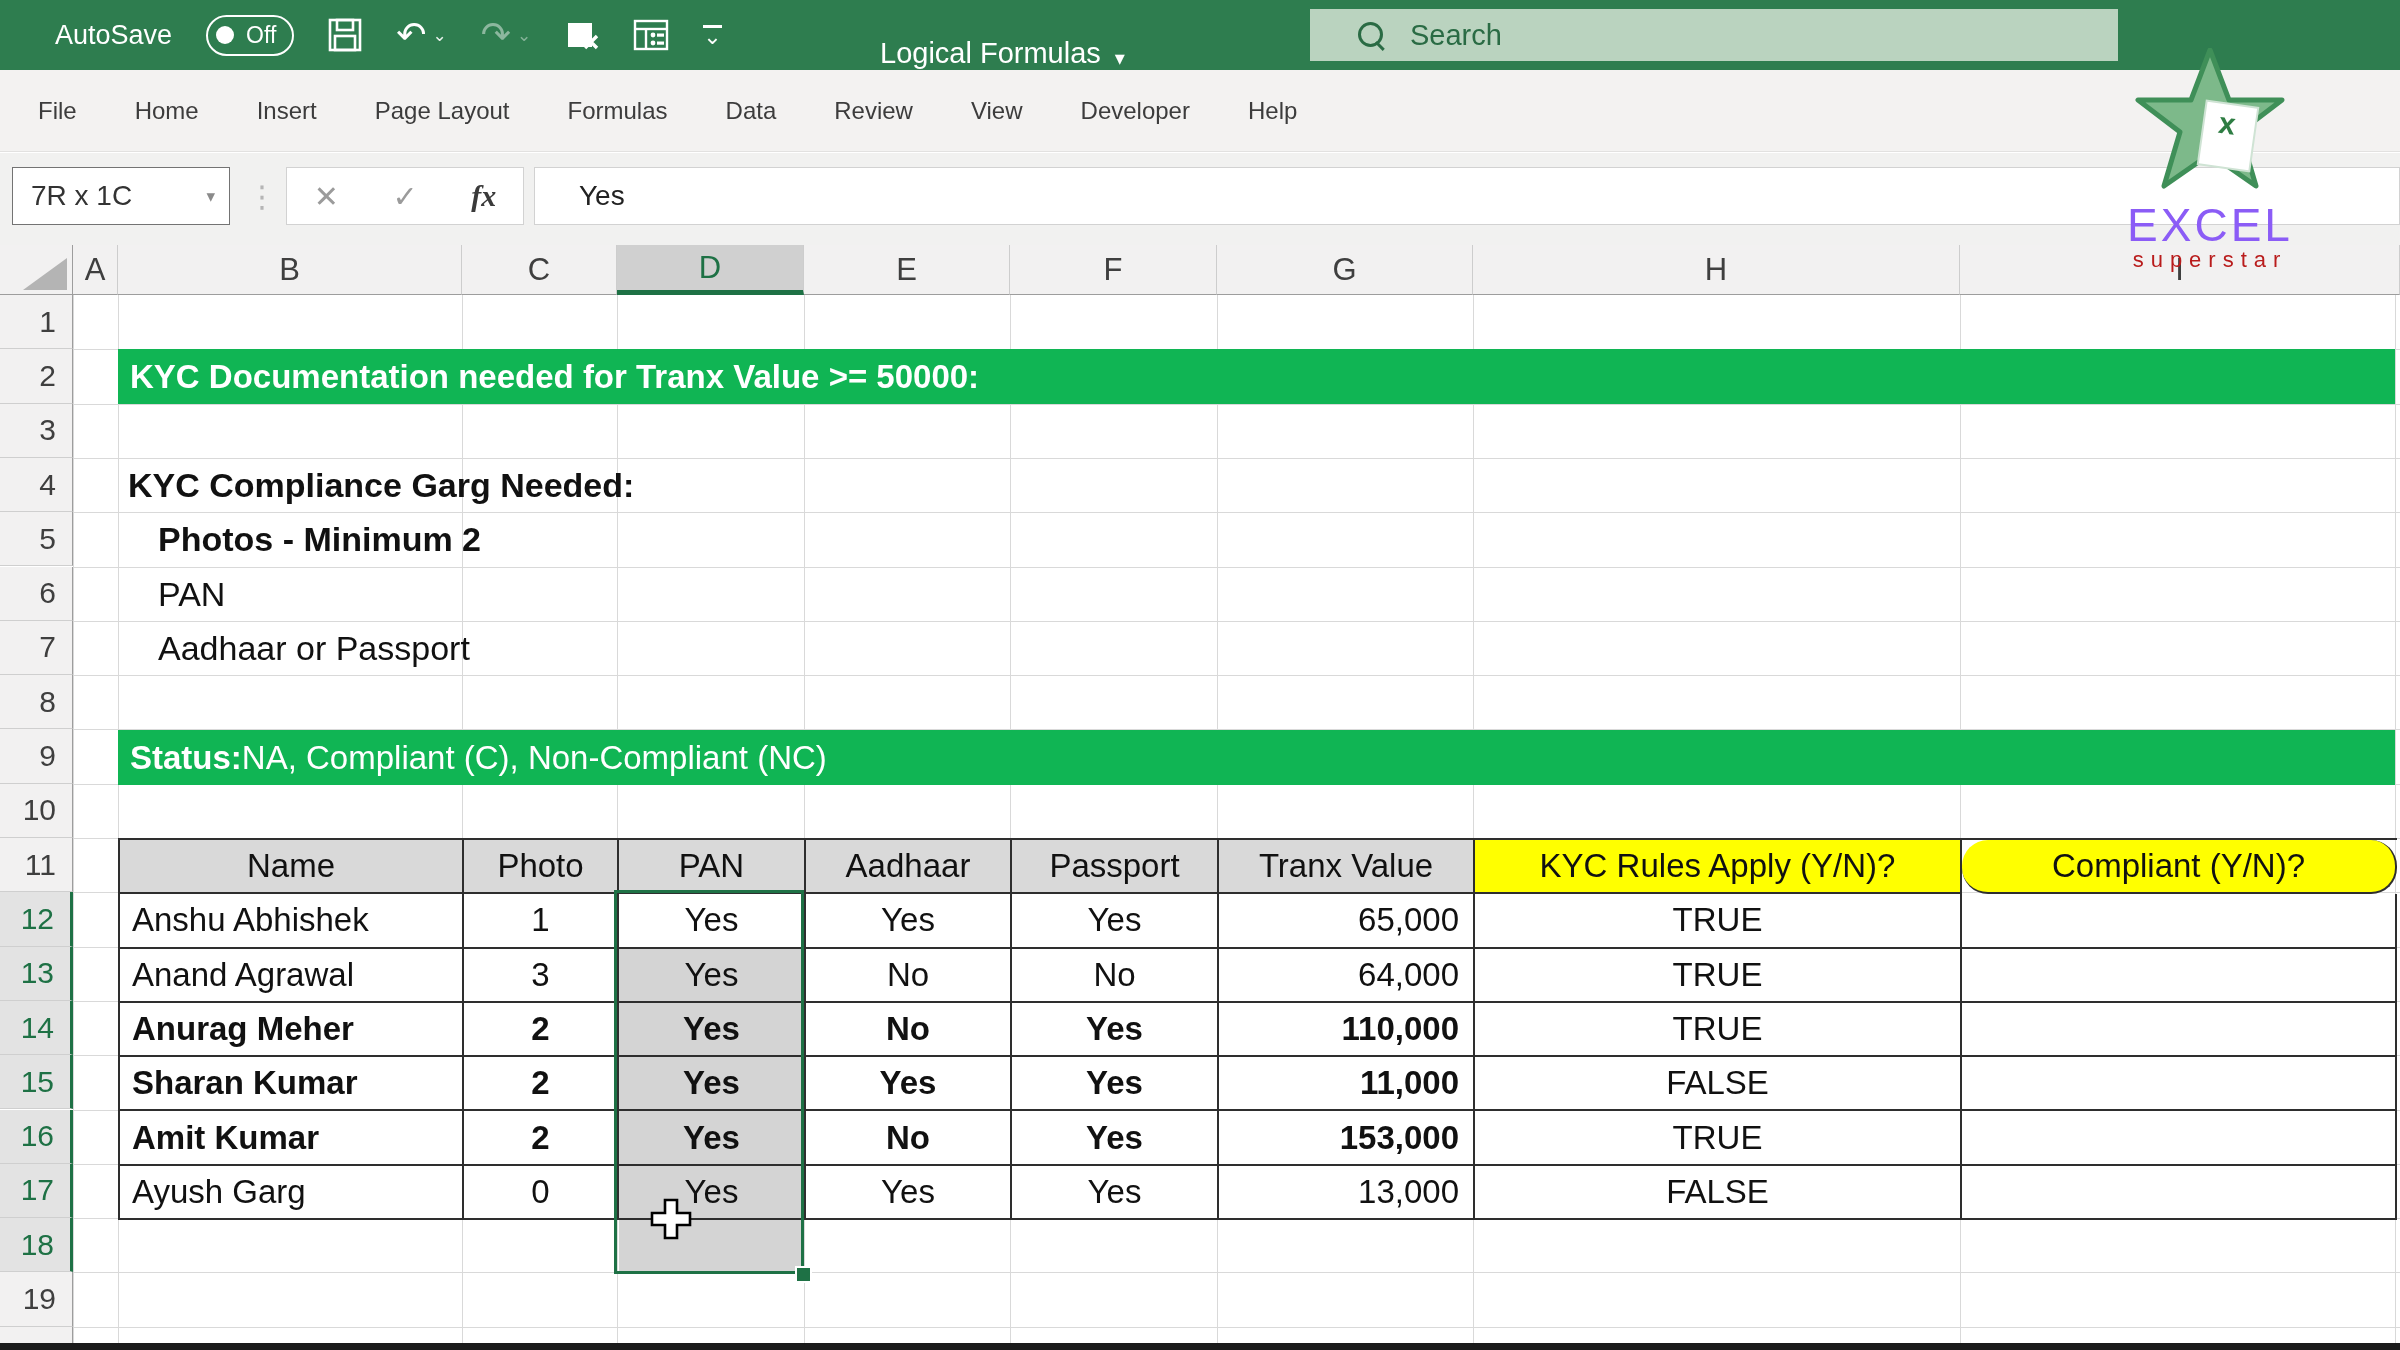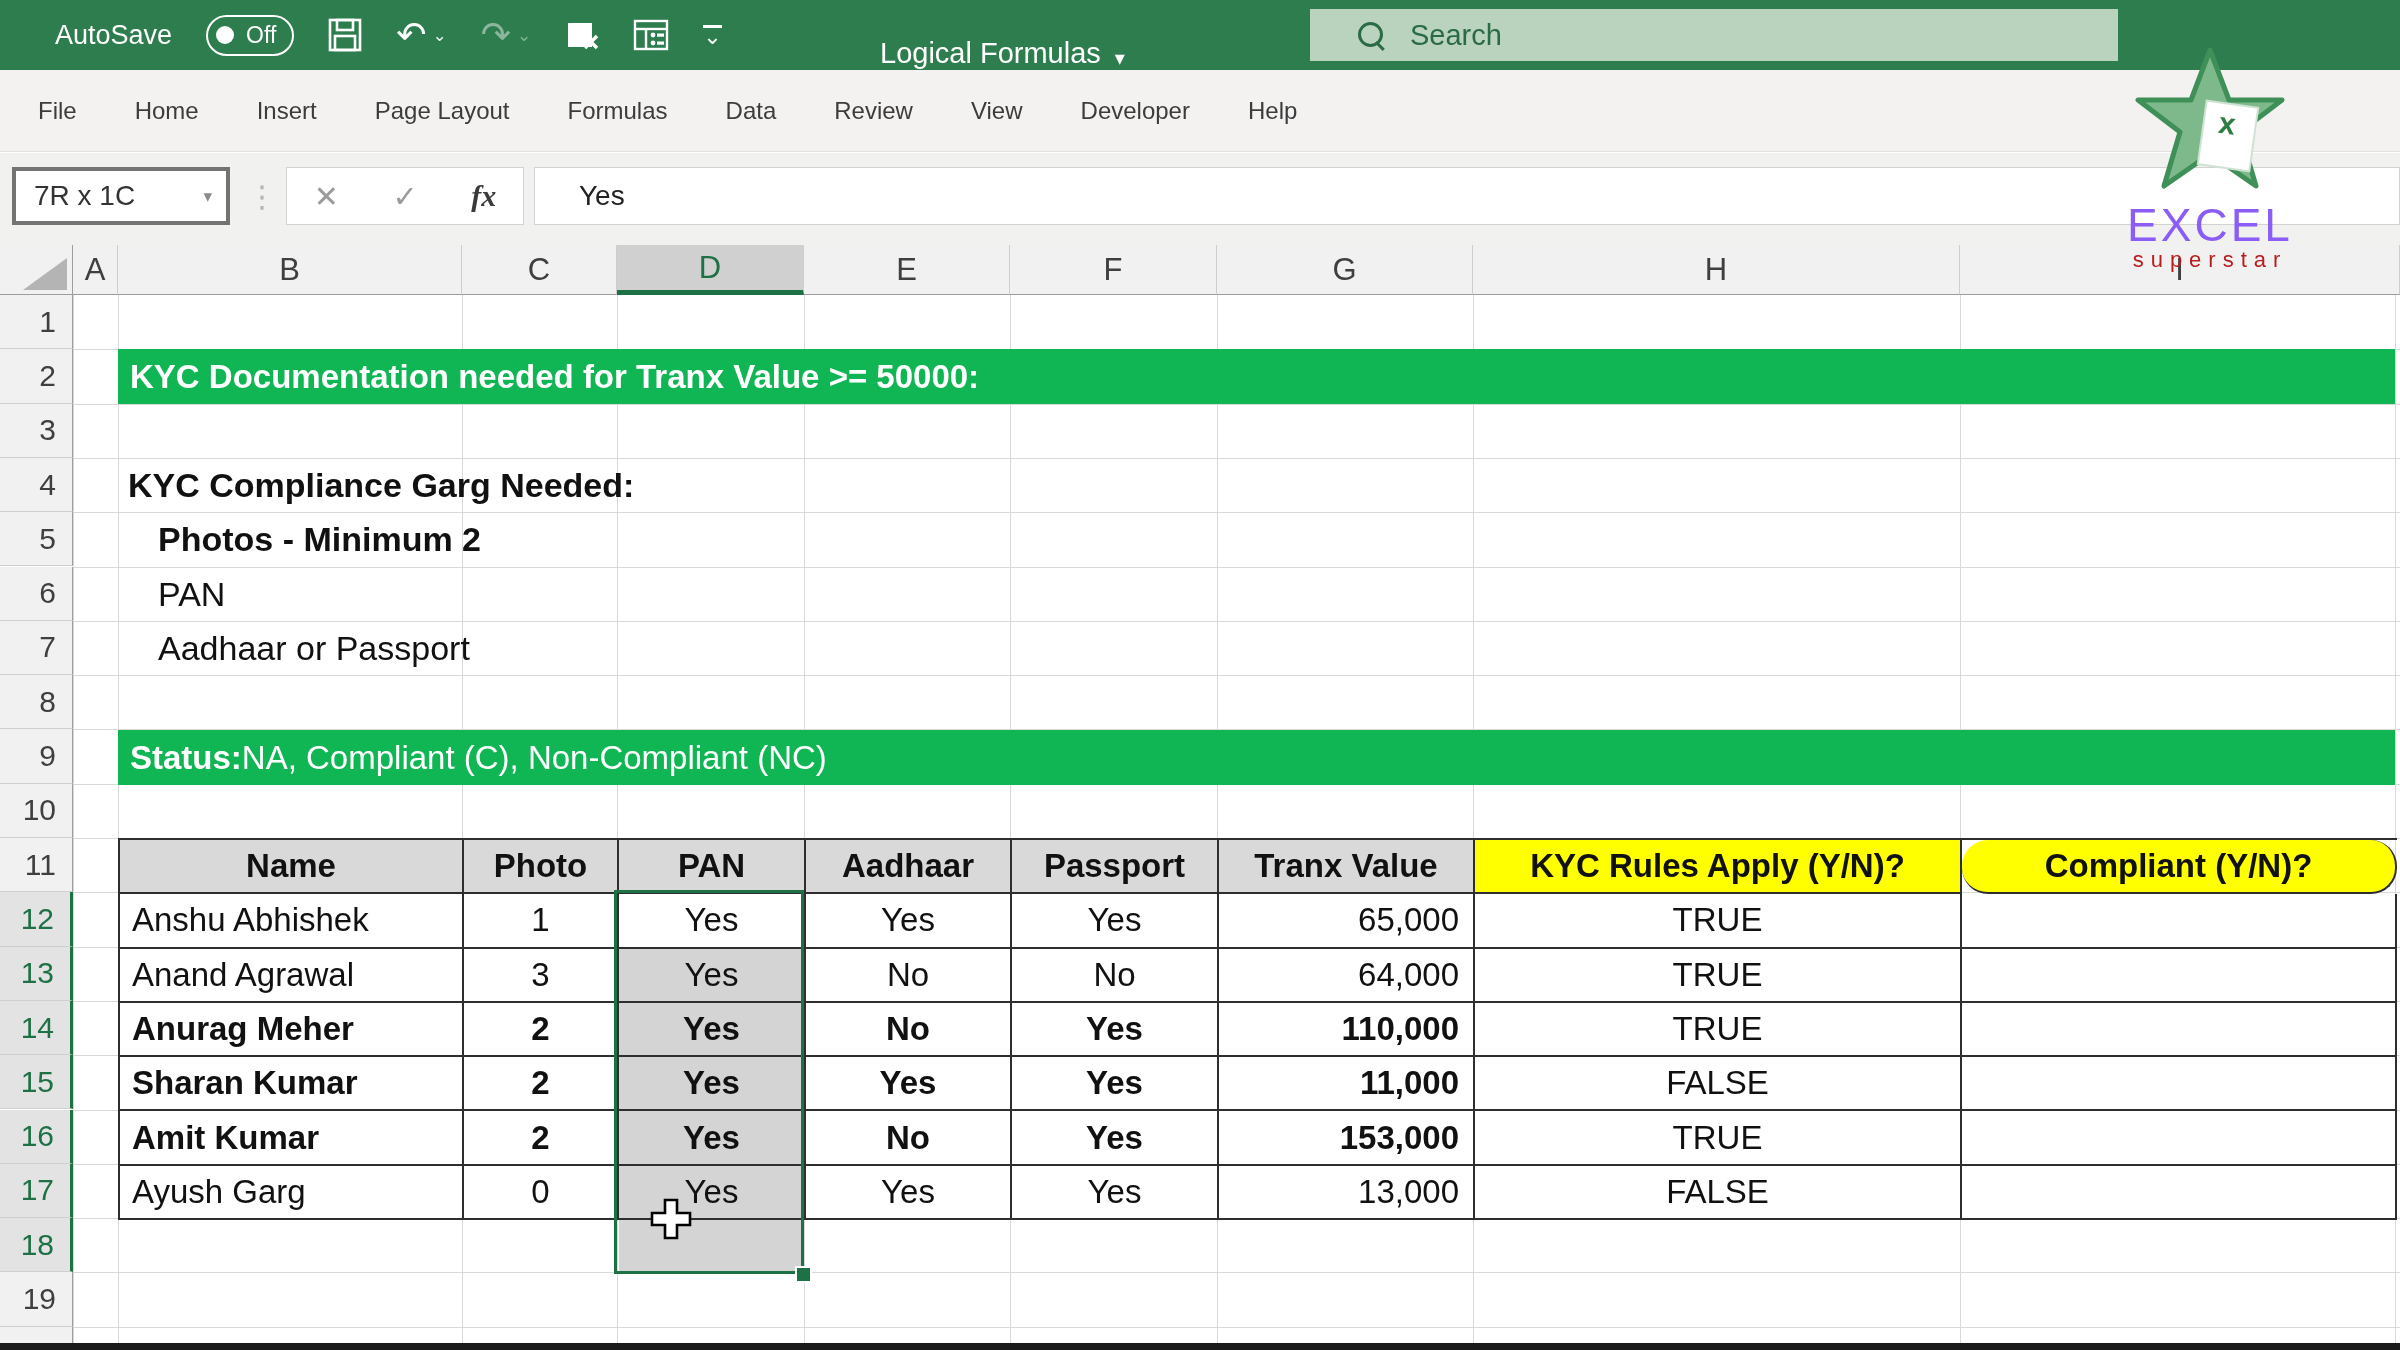--- a/index.html
+++ b/index.html
@@ -26,21 +26,21 @@
   .search-glyph b{position:absolute;left:19px;top:19px;width:11px;height:3px;background:#2a6b44;
                   transform:rotate(45deg);transform-origin:0 0;}
   .search-txt{font-size:29px;color:#2a6b44;}
   
   .tabs{position:absolute;left:0;top:70px;width:2400px;height:82px;background:#f3f2f1;
         display:flex;align-items:center;padding-left:38px;box-sizing:border-box;gap:58px;
         border-bottom:1px solid #e2e1e0;}
   .tab{font-size:24px;color:#3c3c3c;}
   
   .fbar{position:absolute;left:0;top:153px;width:2400px;height:92px;background:#f1f1f0;border-bottom:1px solid #dcdcdc;}
-  .namebox{position:absolute;left:12px;top:14px;width:218px;height:58px;background:#fff;border:4px solid #737373;
+  .namebox{position:absolute;left:12px;top:14px;width:218px;height:58px;background:#fff;border:1px solid #737373;
            display:flex;align-items:center;justify-content:space-between;padding:0 14px 0 18px;box-sizing:border-box;}
   .namebox .val{font-size:28px;color:#333;}
   .namebox .dd{font-size:17px;color:#8a8a8a;}
   .fbar .dots{position:absolute;left:247px;top:14px;height:58px;display:flex;align-items:center;
               font-size:30px;color:#b5b5b5;}
   .fxstrip{position:absolute;left:286px;top:14px;width:238px;height:58px;background:#fff;border:1px solid #d2d2d2;
            display:flex;align-items:center;justify-content:space-around;box-sizing:border-box;}
   .fxstrip .x,.fxstrip .ok{font-size:30px;color:#9b9b9b;}
   .fxstrip .fx{font-size:30px;color:#3a3a3a;font-family:"Liberation Serif",serif;font-style:italic;font-weight:bold;}
   .finput{position:absolute;left:534px;top:14px;width:1866px;height:58px;background:#fff;border:1px solid #d2d2d2;
@@ -70,21 +70,21 @@
           font-size:33px;font-weight:bold;z-index:5;}
   .banner .reg{font-weight:normal;}
   .freeline{position:absolute;height:55px;display:flex;align-items:center;font-size:34px;color:#111;z-index:5;}
   .b{font-weight:bold;}
   
   .kyc-table{position:absolute;left:118px;top:838px;display:grid;
              grid-template-columns:344px 155px 187px 206px 207px 256px 487px 435px;
              grid-auto-rows:54.3px;border-top:2px solid #2e2e2e;border-left:2px solid #2e2e2e;z-index:6;}
   .cell{background:#fff;border-right:2px solid #2e2e2e;border-bottom:2px solid #2e2e2e;box-sizing:border-box;
         display:flex;align-items:center;font-size:33px;color:#111;}
-  .cell.hdr{background:#d9d9d9;font-weight:bold;justify-content:center;}
+  .cell.hdr{background:#d9d9d9;font-weight:normal;justify-content:center;}
   .cell.hdr.yellow{background:#ffff00;}
   .cell.left{justify-content:flex-start;padding-left:12px;}
   .cell.center{justify-content:center;}
   .cell.right{justify-content:flex-end;padding-right:14px;}
   .cell.bold{font-weight:bold;}
   .cell.selgrey{background:#d4d4d4;}
   
   .d18grey{position:absolute;left:619px;top:1220px;width:183px;height:52px;background:#d4d4d4;z-index:6;}
   .selbox{position:absolute;left:614px;top:890px;width:190px;height:384px;border:3px solid #1e7145;
           box-sizing:border-box;z-index:10;}

